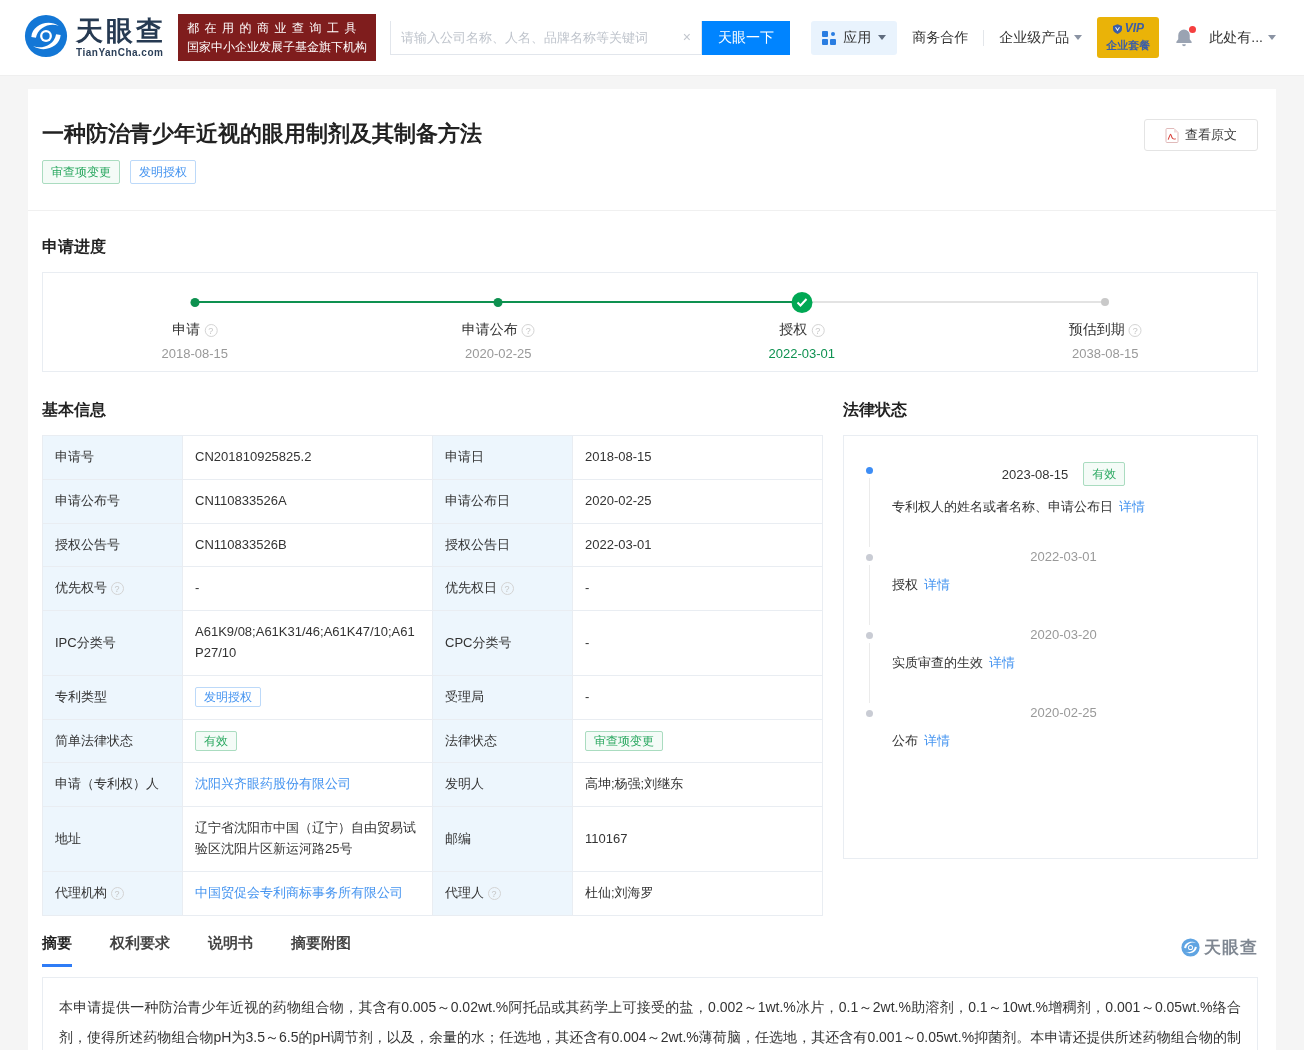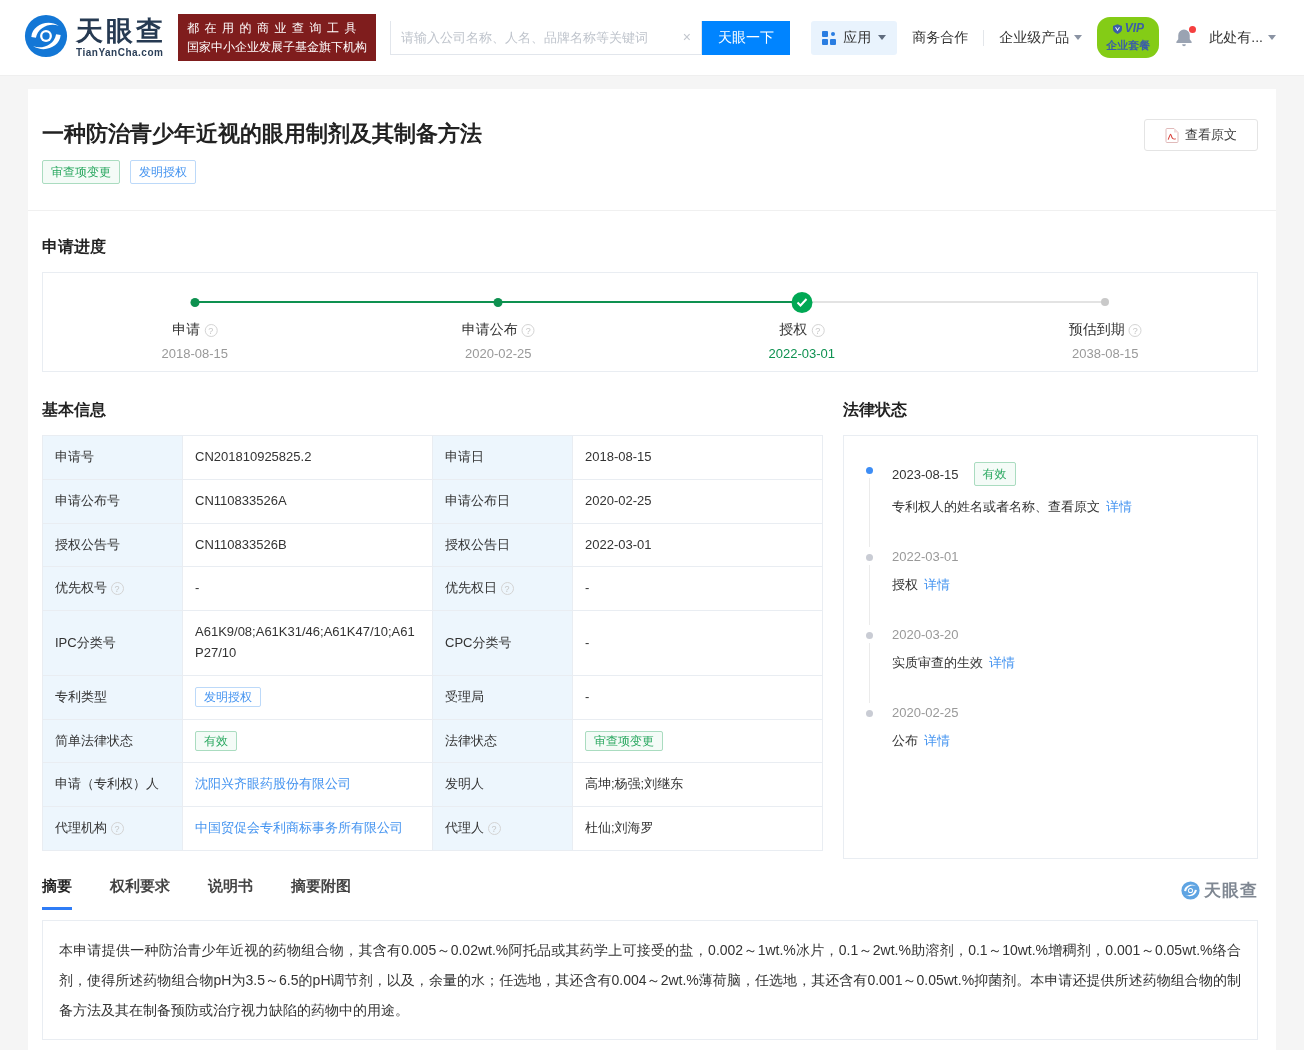--- a/index.html
+++ b/index.html
@@ -29,21 +29,21 @@
   .search-btn { width:88px; background:#0084ff; color:#fff; border:none; font-size:14px; cursor:pointer; font-family:inherit; }
   .hnav { margin-left:auto; display:flex; align-items:center; gap:15px; font-size:14px; color:#333; }
   .apps-btn { background:#e9f3fd; border-radius:3px; padding:8px 11px; display:flex; align-items:center; gap:7px; cursor:pointer; }
   .grid-icon { display:grid; grid-template-columns:6px 6px; grid-template-rows:6px 6px; gap:2px; }
   .grid-icon i { background:#2a7de1; border-radius:1px; }
   .grid-icon i.dot { width:4px; height:4px; margin:1px; border-radius:50%; }
   .caret { width:0; height:0; border-left:4px solid transparent; border-right:4px solid transparent; border-top:5px solid #8a93a3; display:inline-block; }
   .caret.blue { border-top-color:#5f6b7d; }
   .hsep { width:1px; height:16px; background:#e3e6ea; }
   .nav-link { cursor:pointer; display:flex; align-items:center; gap:5px; }
-  .vip-badge { background:#84cc16; border-radius:13px; padding:4px 9px; text-align:center; line-height:1.25; cursor:pointer; }
+  .vip-badge { background:#eab308; border-radius:3px; padding:4px 9px; text-align:center; line-height:1.25; cursor:pointer; }
   .vip-l1 { font-size:12px; font-weight:bold; font-style:italic; color:#3a5da8; display:flex; align-items:center; gap:3px; justify-content:center; }
   .vip-l2 { font-size:11px; font-weight:bold; color:#3a5da8; }
   .bell-wrap { position:relative; cursor:pointer; display:flex; }
   .bell-dot { position:absolute; top:-2px; right:-2px; width:7px; height:7px; border-radius:50%; background:#f53f3f; }
   
   .card { margin:13px 28px 0; background:#fff; padding:30px 18px 40px 14px; min-height:961px; }
   .title-row { display:flex; align-items:flex-start; justify-content:space-between; }
   .patent-title { font-size:22px; font-weight:bold; color:#222; }
   .view-btn { border:1px solid #e4e4e4; border-radius:3px; background:#fff; padding:6px 20px; font-size:13px; color:#404040; display:flex; align-items:center; gap:6px; cursor:pointer; font-family:inherit; }
   .tag-row { margin-top:11px; display:flex; gap:10px; }
@@ -75,21 +75,21 @@
   .info-table td { border:1px solid #e9edf2; font-size:13px; padding:11px 12px; vertical-align:middle; word-break:break-all; line-height:1.6; }
   .info-table td.lbl { background:#edf6fd; width:140px; color:#333; }
   .info-table td.val { width:250px; color:#333; }
   a.cell-link { color:#4594f0; text-decoration:none; cursor:pointer; word-break:break-all; }
   .col-right { flex:1; }
   .ls-box { border:1px solid #e9edf2; margin-top:14px; padding:26px 22px 6px; min-height:424px; }
   .ls-item { position:relative; padding-left:26px; padding-bottom:33px; }
   .ls-item .connector { position:absolute; left:3px; top:16px; bottom:2px; width:1px; background:#ebebeb; }
   .ls-dot { position:absolute; left:0; top:5px; width:7px; height:7px; border-radius:50%; background:#c9ccd4; }
   .ls-dot.active { background:#3d8df5; }
-  .ls-date-row { font-size:13px; color:#999; display:flex; align-items:center; gap:15px; }
+  .ls-date-row { font-size:13px; color:#999; display:flex; align-items:center; gap:15px;justify-content:center; }
   .ls-date-row.first { color:#333; }
   .ls-text { font-size:13px; color:#333; margin-top:12px; }
   .ls-link { color:#4594f0; margin-left:6px; text-decoration:none; cursor:pointer; }
   
   .tabs-row { margin-top:18px; display:flex; align-items:flex-end; gap:38px; }
   .tab { font-size:15px; color:#444; padding-bottom:11px; cursor:pointer; border-bottom:3px solid transparent;font-weight:bold; }
   .tab.active { font-weight:bold; color:#222; border-bottom-color:#2f7cf6; }
   .watermark { margin-left:auto; display:flex; align-items:center; gap:4px; opacity:.75; padding-bottom:8px; }
   .watermark-text { font-size:17px; font-weight:bold; color:#55606e; letter-spacing:1px; }
   .abstract-box { border:1px solid #e9edf2; margin-top:10px; padding:14px 16px; font-size:14px; color:#333; line-height:30px; text-align:justify; }
@@ -283,41 +283,47 @@
           <td class="lbl">法律状态</td>
           <td class="val"><span class="tag green">审查项变更</span></td>
         </tr>
         <tr>
           <td class="lbl">申请（专利权）人</td>
           <td class="val"><a class="cell-link">沈阳兴齐眼药股份有限公司</a></td>
           <td class="lbl">发明人</td>
           <td class="val">高坤;杨强;刘继东</td>
         </tr>
         <tr>
+          <td class="lbl">地址</td>
+          <td class="val">辽宁省沈阳市中国（辽宁）自由贸易试验区沈阳片区新运河路25号</td>
+          <td class="lbl">邮编</td>
+          <td class="val">110167</td>
+        </tr>
+        <tr>
           <td class="lbl"><span>代理机构</span> <span class="q-icon"></span></td>
           <td class="val"><a class="cell-link">中国贸促会专利商标事务所有限公司</a></td>
           <td class="lbl"><span>代理人</span> <span class="q-icon"></span></td>
           <td class="val">杜仙;刘海罗</td>
         </tr>
       </tbody>
         </table>
     </div>
 
     <div class="col-right">
       <div class="sec-title">法律状态</div>
       <div class="ls-box">
         <div class="ls-item">
           <span class="connector"></span>
           <span class="ls-dot active"></span>
           <div class="ls-date-row first">
             <span>2023-08-15</span>
             <span class="tag green">有效</span>
           </div>
           <div class="ls-text">
-            <span>专利权人的姓名或者名称、查看原文</span><a class="ls-link">详情</a>
+            <span>专利权人的姓名或者名称、申请公布日</span><a class="ls-link">详情</a>
           </div>
         </div>
         <div class="ls-item">
           <span class="connector"></span>
           <span class="ls-dot"></span>
           <div class="ls-date-row">
               <span>2022-03-01</span>
             </div>
           <div class="ls-text">
             <span>授权</span><a class="ls-link">详情</a>

